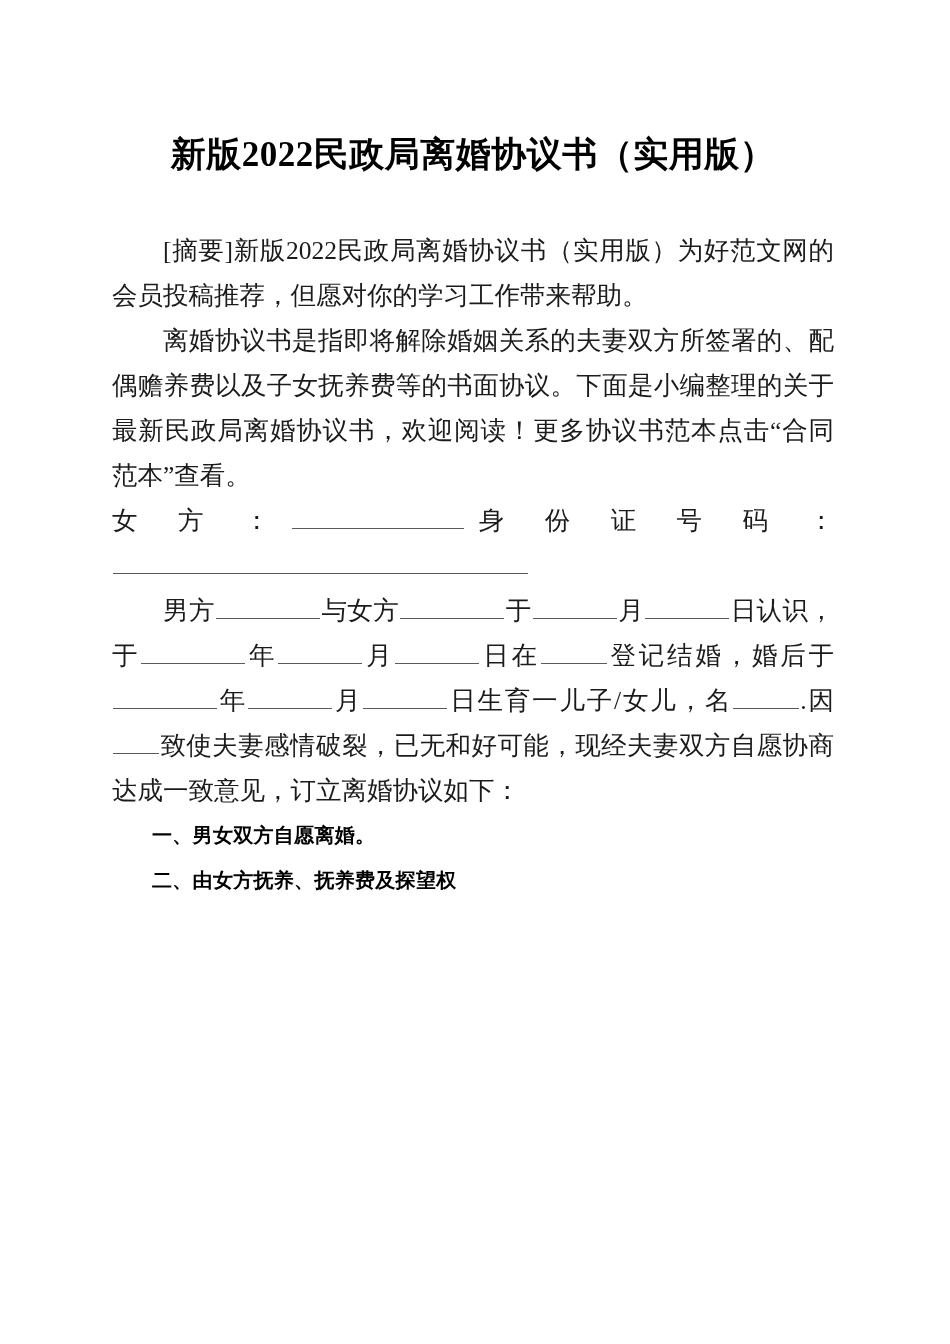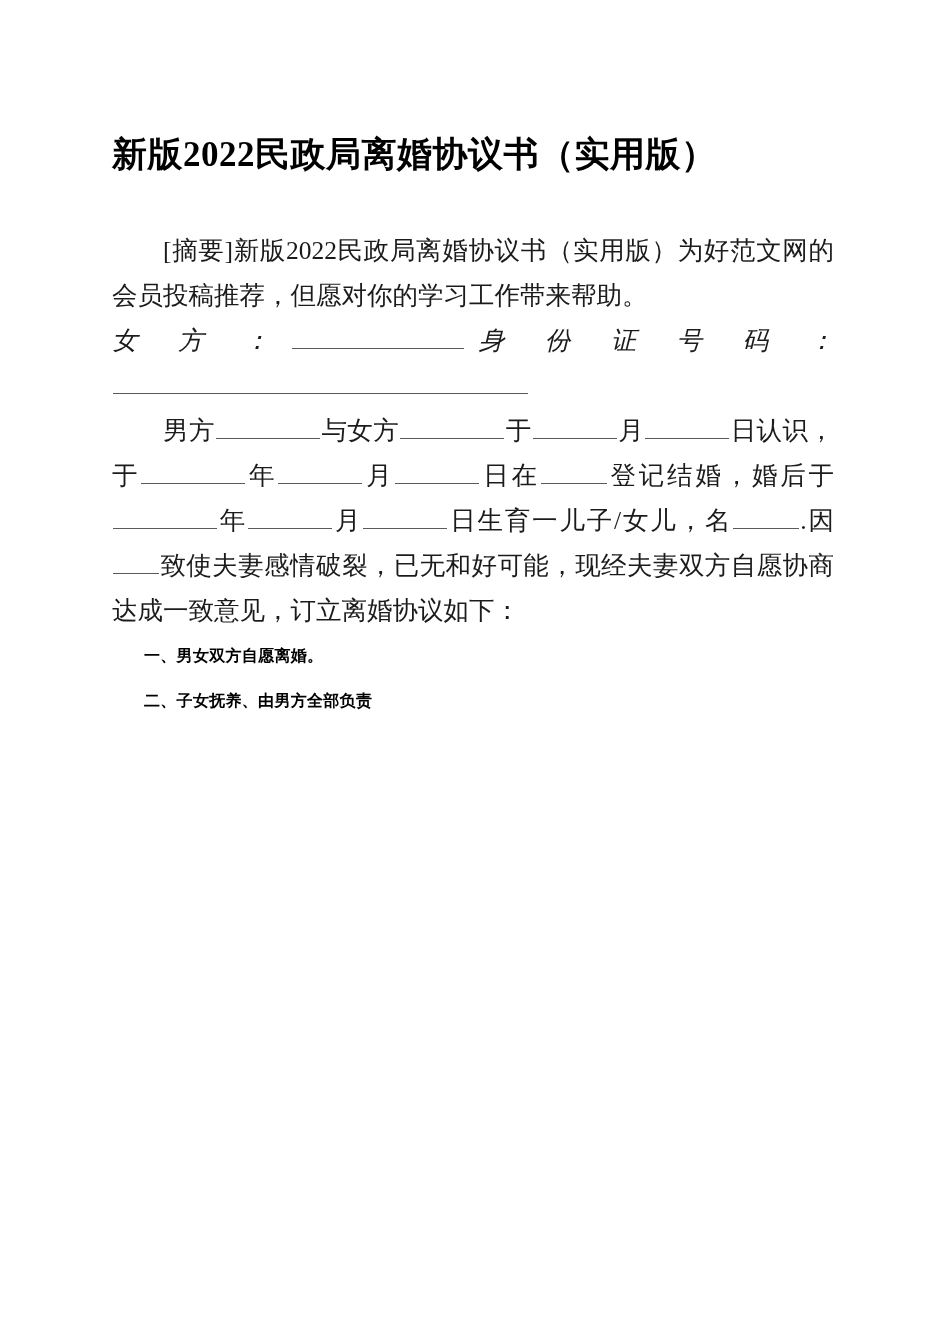--- a/index.html
+++ b/index.html
@@ -25,20 +25,21 @@
   }
 
   
   .doc-title {
     margin: 0;
     padding: 0;
     position: absolute;
     left: 0;
     top: 132px;
     width: 722px;
+    text-align: center;
     font-family: "Liberation Serif", "DejaVu Serif", serif;
     font-weight: bold;
     font-size: 35px;
     line-height: 46px;
     letter-spacing: 0.5px;
     color: #000000;
     white-space: nowrap;
   }
 
   
@@ -61,29 +62,28 @@
     font-weight: normal;
     word-break: break-all;
   }
   p.para.noindent {
     text-indent: 0;
   }
 
   
   p.para.force-justify {
     text-align-last: justify;
-    font-style: italic;
   }
 
   p.heading {
     margin: 0;
     padding: 0;
     font-family: "DejaVu Sans", "Liberation Sans", sans-serif;
     font-weight: bold;
-    font-size: 16px;
+    font-size: 20px;
     line-height: 45px;
     text-indent: 2em;
     color: #000000;
     letter-spacing: 0.3px;
   }
 
   .blank {
     text-decoration: none;
     border-bottom: 1.5px solid #5a5a5a;
     display: inline-block;
@@ -103,33 +103,34 @@
 
 <div class="page">
   <div class="content">
 
     <h1 class="doc-title">新版2022民政局离婚协议书（实用版）</h1>
 
     <div class="body-block">
 
       <p class="para">[摘要]新版2022民政局离婚协议书（实用版）为好范文网的会员投稿推荐，但愿对你的学习工作带来帮助。</p>
 
+      <p class="para">离婚协议书是指即将解除婚姻关系的夫妻双方所签署的、配偶赡养费以及子女抚养费等的书面协议。下面是小编整理的关于最新民政局离婚协议书，欢迎阅读！更多协议书范本点击“合同范本”查看。</p>
 
 
       <p class="para noindent force-justify">
         <span>女　方　：</span> <span class="blank b-xxl"></span> <span>身　份　证　号　码　：</span>
       </p>
       <p class="para noindent">
         <span class="blank b-full"></span>
       </p>
 
       <p class="para">
         <span>男方</span><span class="blank b-lg"></span><span>与女方</span><span class="blank b-lg"></span><span>于</span><span class="blank b-md"></span><span>月</span><span class="blank b-md"></span><span>日</span><span>认识，于</span><span class="blank b-lg"></span><span>年</span><span class="blank b-md"></span><span>月</span><span class="blank b-md"></span><span>日在</span><span class="blank b-sm"></span><span>登记结婚，</span><span>婚后于</span><span class="blank b-lg"></span><span>年</span><span class="blank b-md"></span><span>月</span><span class="blank b-md"></span><span>日生育一儿子/女儿，</span><span>名</span><span class="blank b-sm"></span><span>.因</span><span class="blank b-xs"></span><span>致使夫妻感情破裂，已无和好可能，现经夫妻双方自愿协商达成一致意见，订立离婚协议如下：</span>
       </p>
 
       <p class="heading">一、男女双方自愿离婚。</p>
 
-      <p class="heading">二、子女抚养、由男方全部负责</p>
+      <p class="heading">二、由女方抚养、抚养费及探望权</p>
 
 
     </div>
   </div>
 </div>
 
 </body></html>

